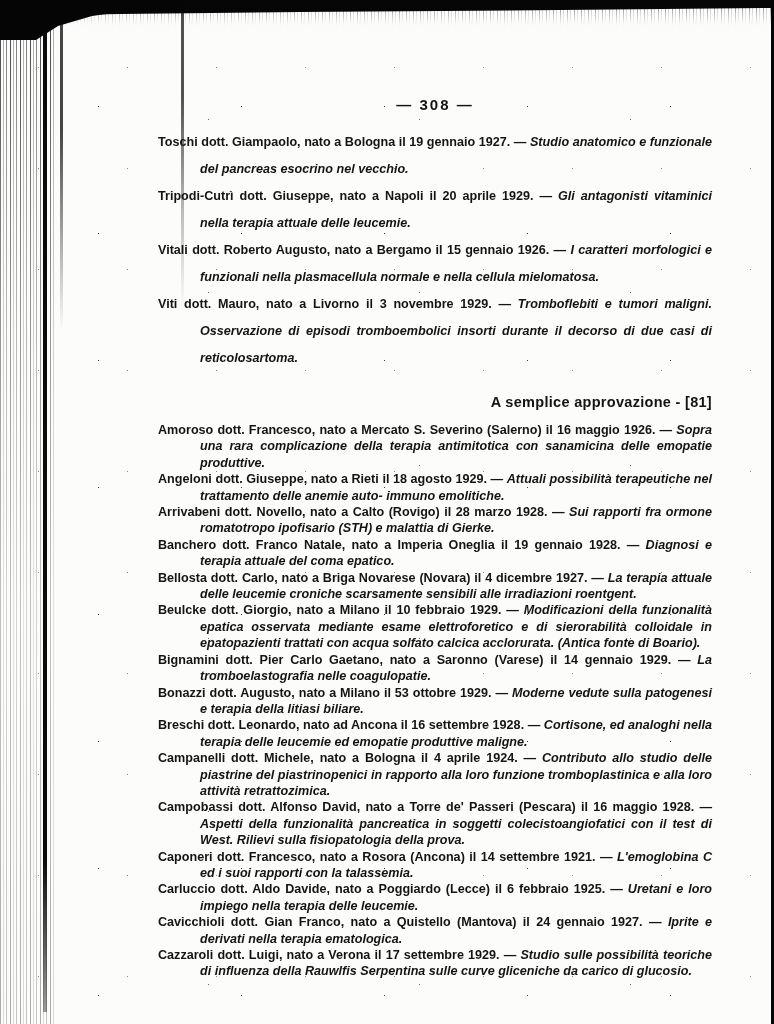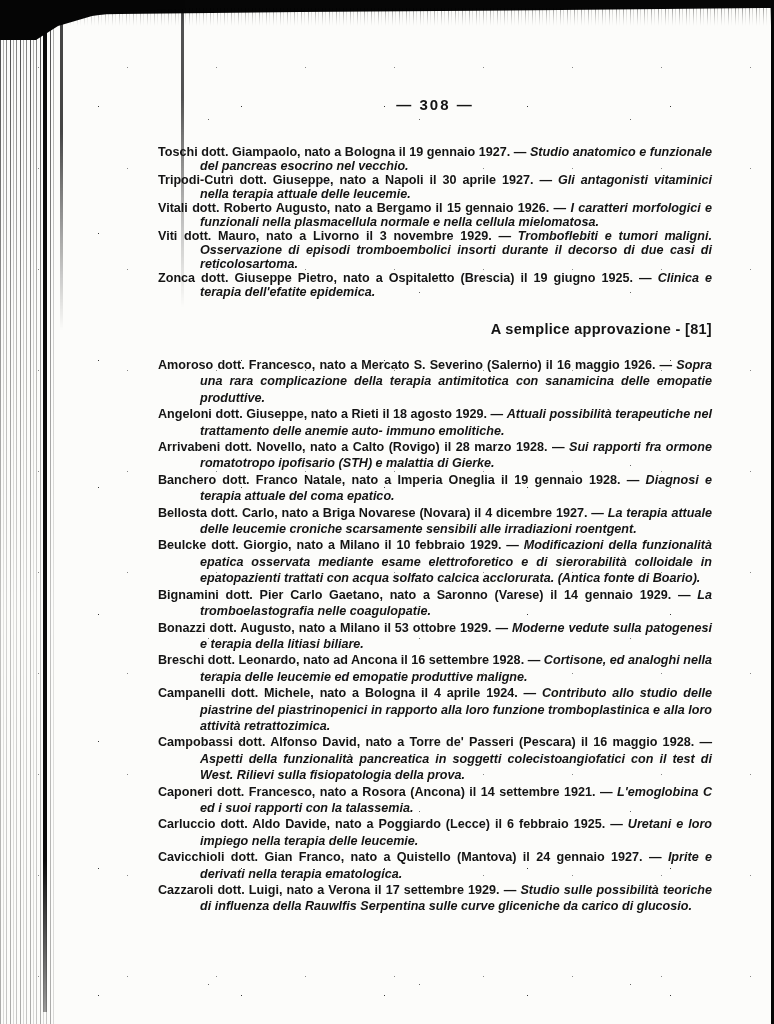--- a/index.html
+++ b/index.html
@@ -47,46 +47,45 @@
     mask-image:linear-gradient(180deg, black 40%, transparent);}
   .scan-mid-line{position:absolute;left:181px;top:8px;width:3px;height:300px;background:rgba(10,10,10,.7);
     -webkit-mask-image:linear-gradient(180deg, black 30%, rgba(0,0,0,.35) 70%, transparent);
     mask-image:linear-gradient(180deg, black 30%, rgba(0,0,0,.35) 70%, transparent);}
   .scan-right-line{position:absolute;right:0;top:0;width:3px;height:1024px;background:#050505;}
   
   .content{position:absolute;left:158px;top:0;width:554px;padding-top:96px;}
   .page-number{margin:0;text-align:center;font-weight:bold;font-size:15px;letter-spacing:2px;}
   .heading{margin:22px 0 0 0;text-align:right;font-size:14.5px;font-weight:bold;letter-spacing:.3px;}
   .list{text-align:justify;font-weight:bold;font-size:12.6px;}
-  .list-continued{margin-top:32px;line-height:14px;}
-  .list-main{margin-top:20px;line-height:16.4px;}
+  .list-continued{margin-top:16px;line-height:27px;}
+  .list-main{margin-top:12px;line-height:16.4px;}
   .entry{margin:0;padding-left:42px;text-indent:-42px;}
   .etitle{font-style:italic;}
 </style>
 </head>
 <body>
 
 <div class="page" style="color: rgb(20, 20, 20); background-color: rgb(252, 252, 250);">
   <div class="scan-left-band"></div>
   <div class="scan-left-line"></div>
   <div class="scan-left-line2"></div>
   <div class="scan-mid-line"></div>
   <div class="scan-top-band"></div>
   <div class="scan-top-fringe"></div>
   <div class="scan-corner-blob"></div>
   <div class="scan-right-line"></div>
 
   <div class="content">
     <div class="page-number">— 308 —</div>
     <div class="list list-continued">
         <p class="entry"><span class="ename">Toschi dott. Giampaolo, nato a Bologna il 19 gennaio 1927. — </span><span class="etitle">Studio anatomico e funzionale del pancreas esocrino nel vecchio.</span></p>
-        <p class="entry"><span class="ename">Tripodi-Cutrì dott. Giuseppe, nato a Napoli il 30 aprile 1927. — </span><span class="etitle">Gli antagonisti vitaminici nella terapia attuale delle leucemie.</span></p>
+        <p class="entry"><span class="ename">Tripodi-Cutrì dott. Giuseppe, nato a Napoli il 20 aprile 1929. — </span><span class="etitle">Gli antagonisti vitaminici nella terapia attuale delle leucemie.</span></p>
         <p class="entry"><span class="ename">Vitali dott. Roberto Augusto, nato a Bergamo il 15 gennaio 1926. — </span><span class="etitle">I caratteri morfologici e funzionali nella plasmacellula normale e nella cellula mielomatosa.</span></p>
         <p class="entry"><span class="ename">Viti dott. Mauro, nato a Livorno il 3 novembre 1929. — </span><span class="etitle">Tromboflebiti e tumori maligni. Osservazione di episodi tromboembolici insorti durante il decorso di due casi di reticolosartoma.</span></p>
-        <p class="entry"><span class="ename">Zonca dott. Giuseppe Pietro, nato a Ospitaletto (Brescia) il 19 giugno 1925. — </span><span class="etitle">Clinica e terapia dell'efatite epidemica.</span></p>
       </div>
     <h2 class="heading">A semplice approvazione - [81]</h2>
     <div class="list list-main">
         <p class="entry"><span class="ename">Amoroso dott. Francesco, nato a Mercato S. Severino (Salerno) il 16 maggio 1926. — </span><span class="etitle">Sopra una rara complicazione della terapia antimitotica con sanamicina delle emopatie produttive.</span></p>
         <p class="entry"><span class="ename">Angeloni dott. Giuseppe, nato a Rieti il 18 agosto 1929. — </span><span class="etitle">Attuali possibilità terapeutiche nel trattamento delle anemie auto- immuno emolitiche.</span></p>
         <p class="entry"><span class="ename">Arrivabeni dott. Novello, nato a Calto (Rovigo) il 28 marzo 1928. — </span><span class="etitle">Sui rapporti fra ormone romatotropo ipofisario (STH) e malattia di Gierke.</span></p>
         <p class="entry"><span class="ename">Banchero dott. Franco Natale, nato a Imperia Oneglia il 19 gennaio 1928. — </span><span class="etitle">Diagnosi e terapia attuale del coma epatico.</span></p>
         <p class="entry"><span class="ename">Bellosta dott. Carlo, nato a Briga Novarese (Novara) il 4 dicembre 1927. — </span><span class="etitle">La terapia attuale delle leucemie croniche scarsamente sensibili alle irradiazioni roentgent.</span></p>
         <p class="entry"><span class="ename">Beulcke dott. Giorgio, nato a Milano il 10 febbraio 1929. — </span><span class="etitle">Modificazioni della funzionalità epatica osservata mediante esame elettroforetico e di sierorabilità colloidale in epatopazienti trattati con acqua solfato calcica acclorurata. (Antica fonte di Boario).</span></p>
         <p class="entry"><span class="ename">Bignamini dott. Pier Carlo Gaetano, nato a Saronno (Varese) il 14 gennaio 1929. — </span><span class="etitle">La tromboelastografia nelle coagulopatie.</span></p>

